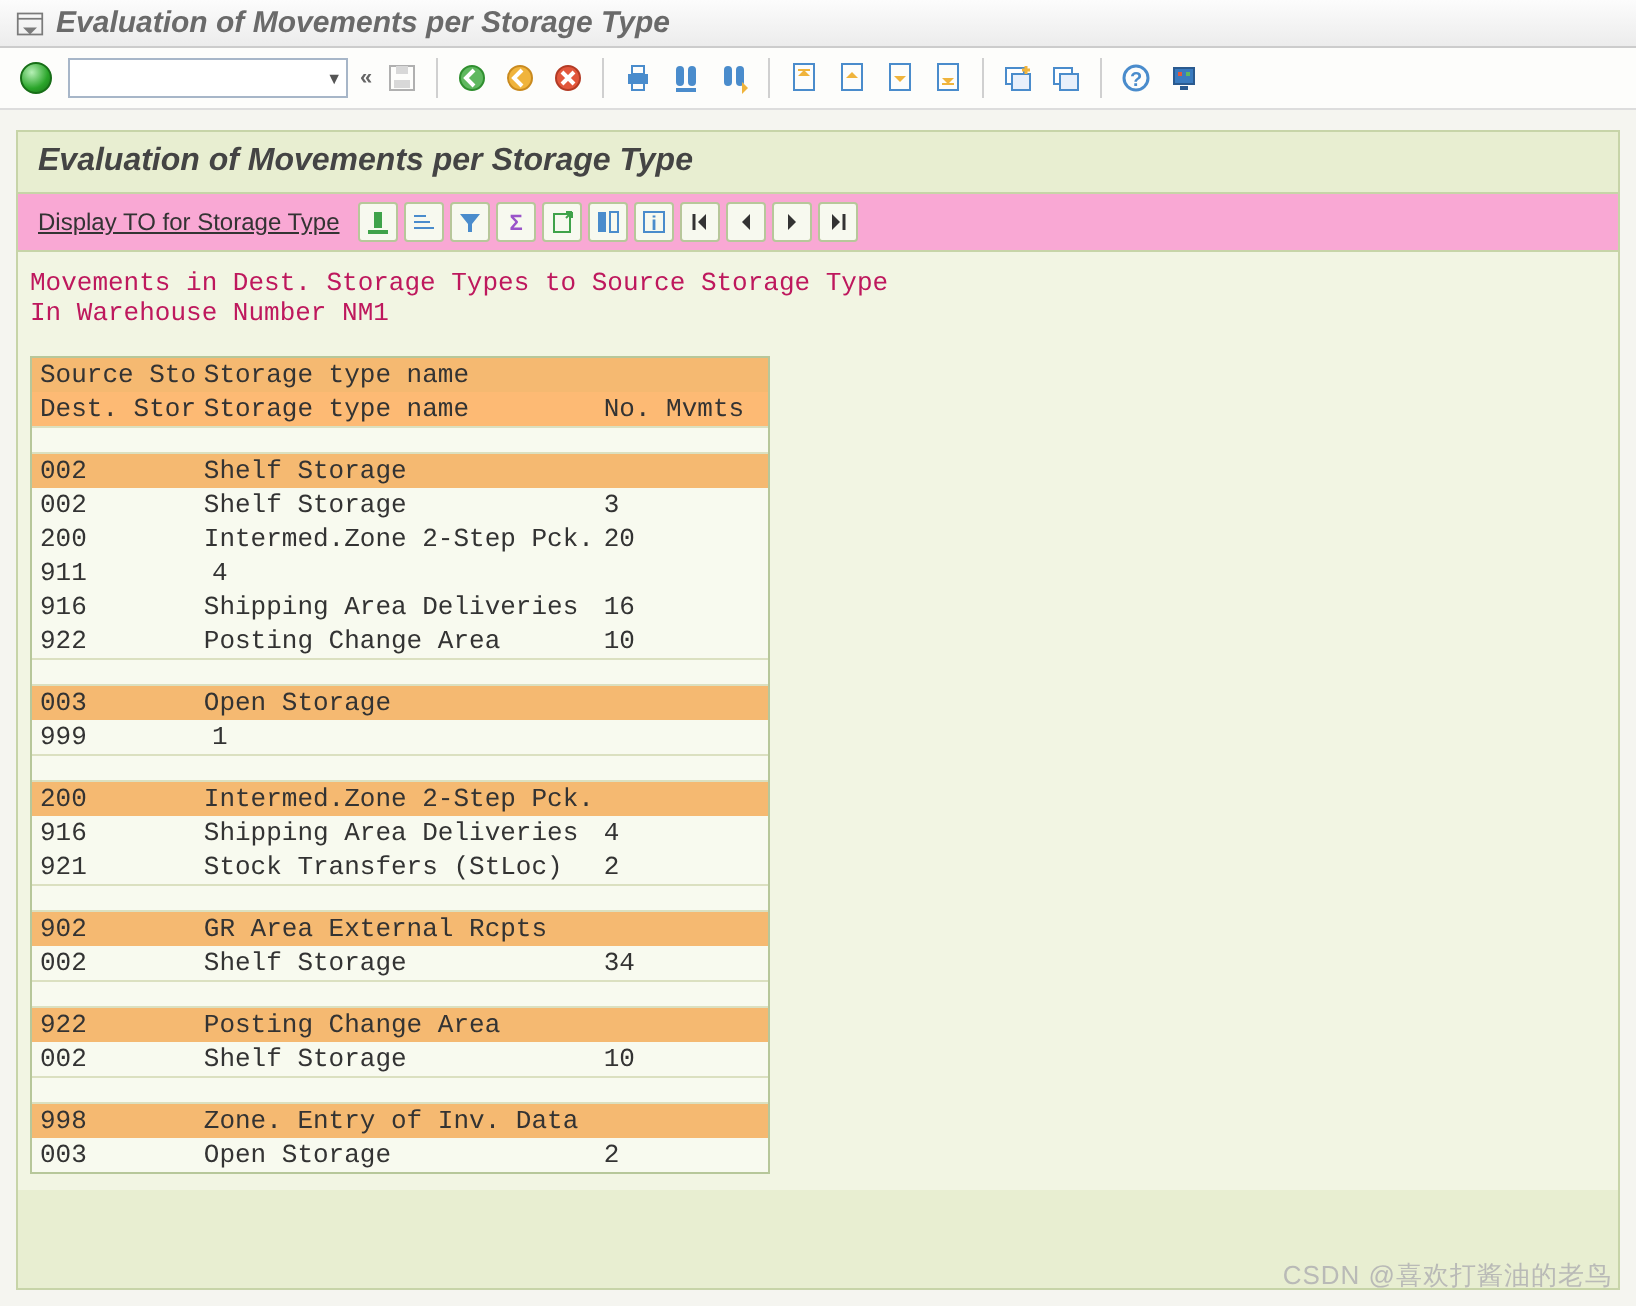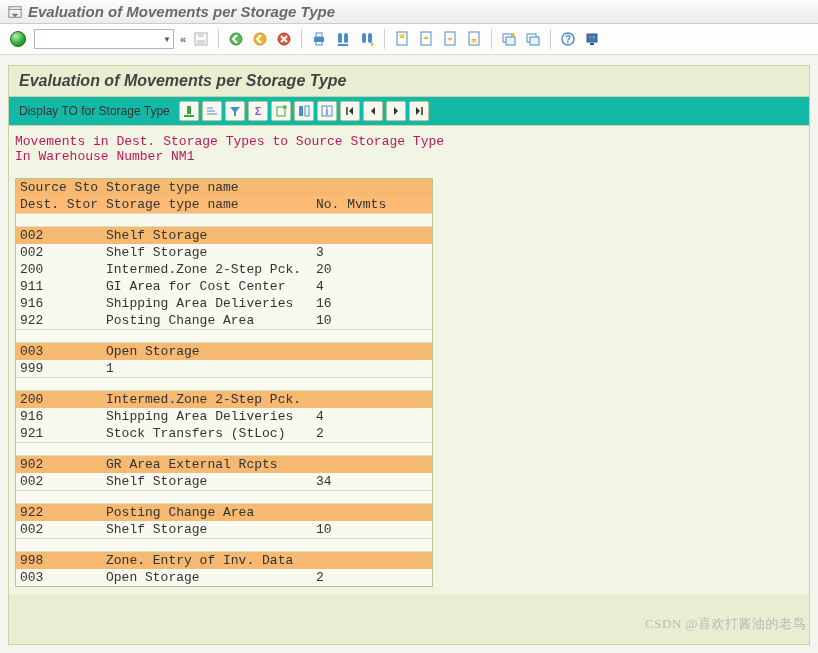--- a/index.html
+++ b/index.html
@@ -74,23 +74,24 @@
     font-weight: bold;
     font-style: italic;
     color: #444;
     padding: 6px 10px;
     border-bottom: 1px solid #c7d4a8;
   }
   .sub-toolbar {
     display:flex;
     align-items:center;
     padding: 4px 10px;
-    background: #14b8a6;
+    background: #f9a8d4;
     border-bottom: 1px solid #c7d4a8;
     gap:3px;
+    text-decoration:underline;
   }
   .sub-label { font-size:12px; color:#333; margin-right:6px; }
   .ibtn {
     width:20px; height:20px;
     display:flex; align-items:center; justify-content:center;
     border:1px solid #b7c79a;
     background:#f7f9ef;
     border-radius:2px;
     cursor:pointer;
   }
@@ -102,42 +103,42 @@
   .mono {
     font-family: "Courier New", monospace;
     font-size: 13px;
     color:#be185d;
     white-space: pre;
   }
   .tbl {
     margin-top:14px;
     border:1px solid #b7c79a;
     background:#f8faef;
-    width: 418px;
+    width: 370px;
     font-family:"Courier New", monospace;
     font-size:13px;
     color:#333;
   }
   .hdr-row { display:flex; }
   .hdr-orange { background:#f5b971; }
   .hdr-blue { background:#fdba74; }
   .cell { padding:1px 0; }
   .c1 { width:90px; padding-left:4px;}
   .c2 { width:210px; }
   .c3 { width:86px; text-align:left; padding-right:6px; }
   .src-row { background:#f5b971; display:flex;}
   .dest-row { display:flex; }
   .dest-row:nth-child(even){ }
   .grp-sep { height:14px; border-top:1px solid #dbe0c0; border-bottom:1px solid #dbe0c0;}
   .watermark {
     position:absolute;
-    bottom:20px; right:12px;
+    bottom:6px; right:12px;
     color:rgba(180,180,180,0.9);
     font-size:13px;
-    font-family: Liberation Serif, serif;
+    font-family: Liberation Sans, sans-serif;
     letter-spacing:0.5px;
   }
 </style>
 </head>
 <body>
 
 <div class="titlebar">
   <span class="menu-icon">
     <svg viewBox="0 0 16 16">
         <rect x="1" y="2" width="14" height="12" fill="none" stroke="#7a7a7a"></rect>
@@ -357,21 +358,20 @@
             <div class="cell c2">Shelf Storage</div>
             <div class="cell c3">3</div>
           </div>
           <div class="dest-row">
             <div class="cell c1">200</div>
             <div class="cell c2">Intermed.Zone 2-Step Pck.</div>
             <div class="cell c3">20</div>
           </div>
           <div class="dest-row">
             <div class="cell c1">911</div>
-            <div class="cell c2">GI Area for Cost Center</div>
             <div class="cell c3">4</div>
           </div>
           <div class="dest-row">
             <div class="cell c1">916</div>
             <div class="cell c2">Shipping Area Deliveries</div>
             <div class="cell c3">16</div>
           </div>
           <div class="dest-row">
             <div class="cell c1">922</div>
             <div class="cell c2">Posting Change Area</div>

